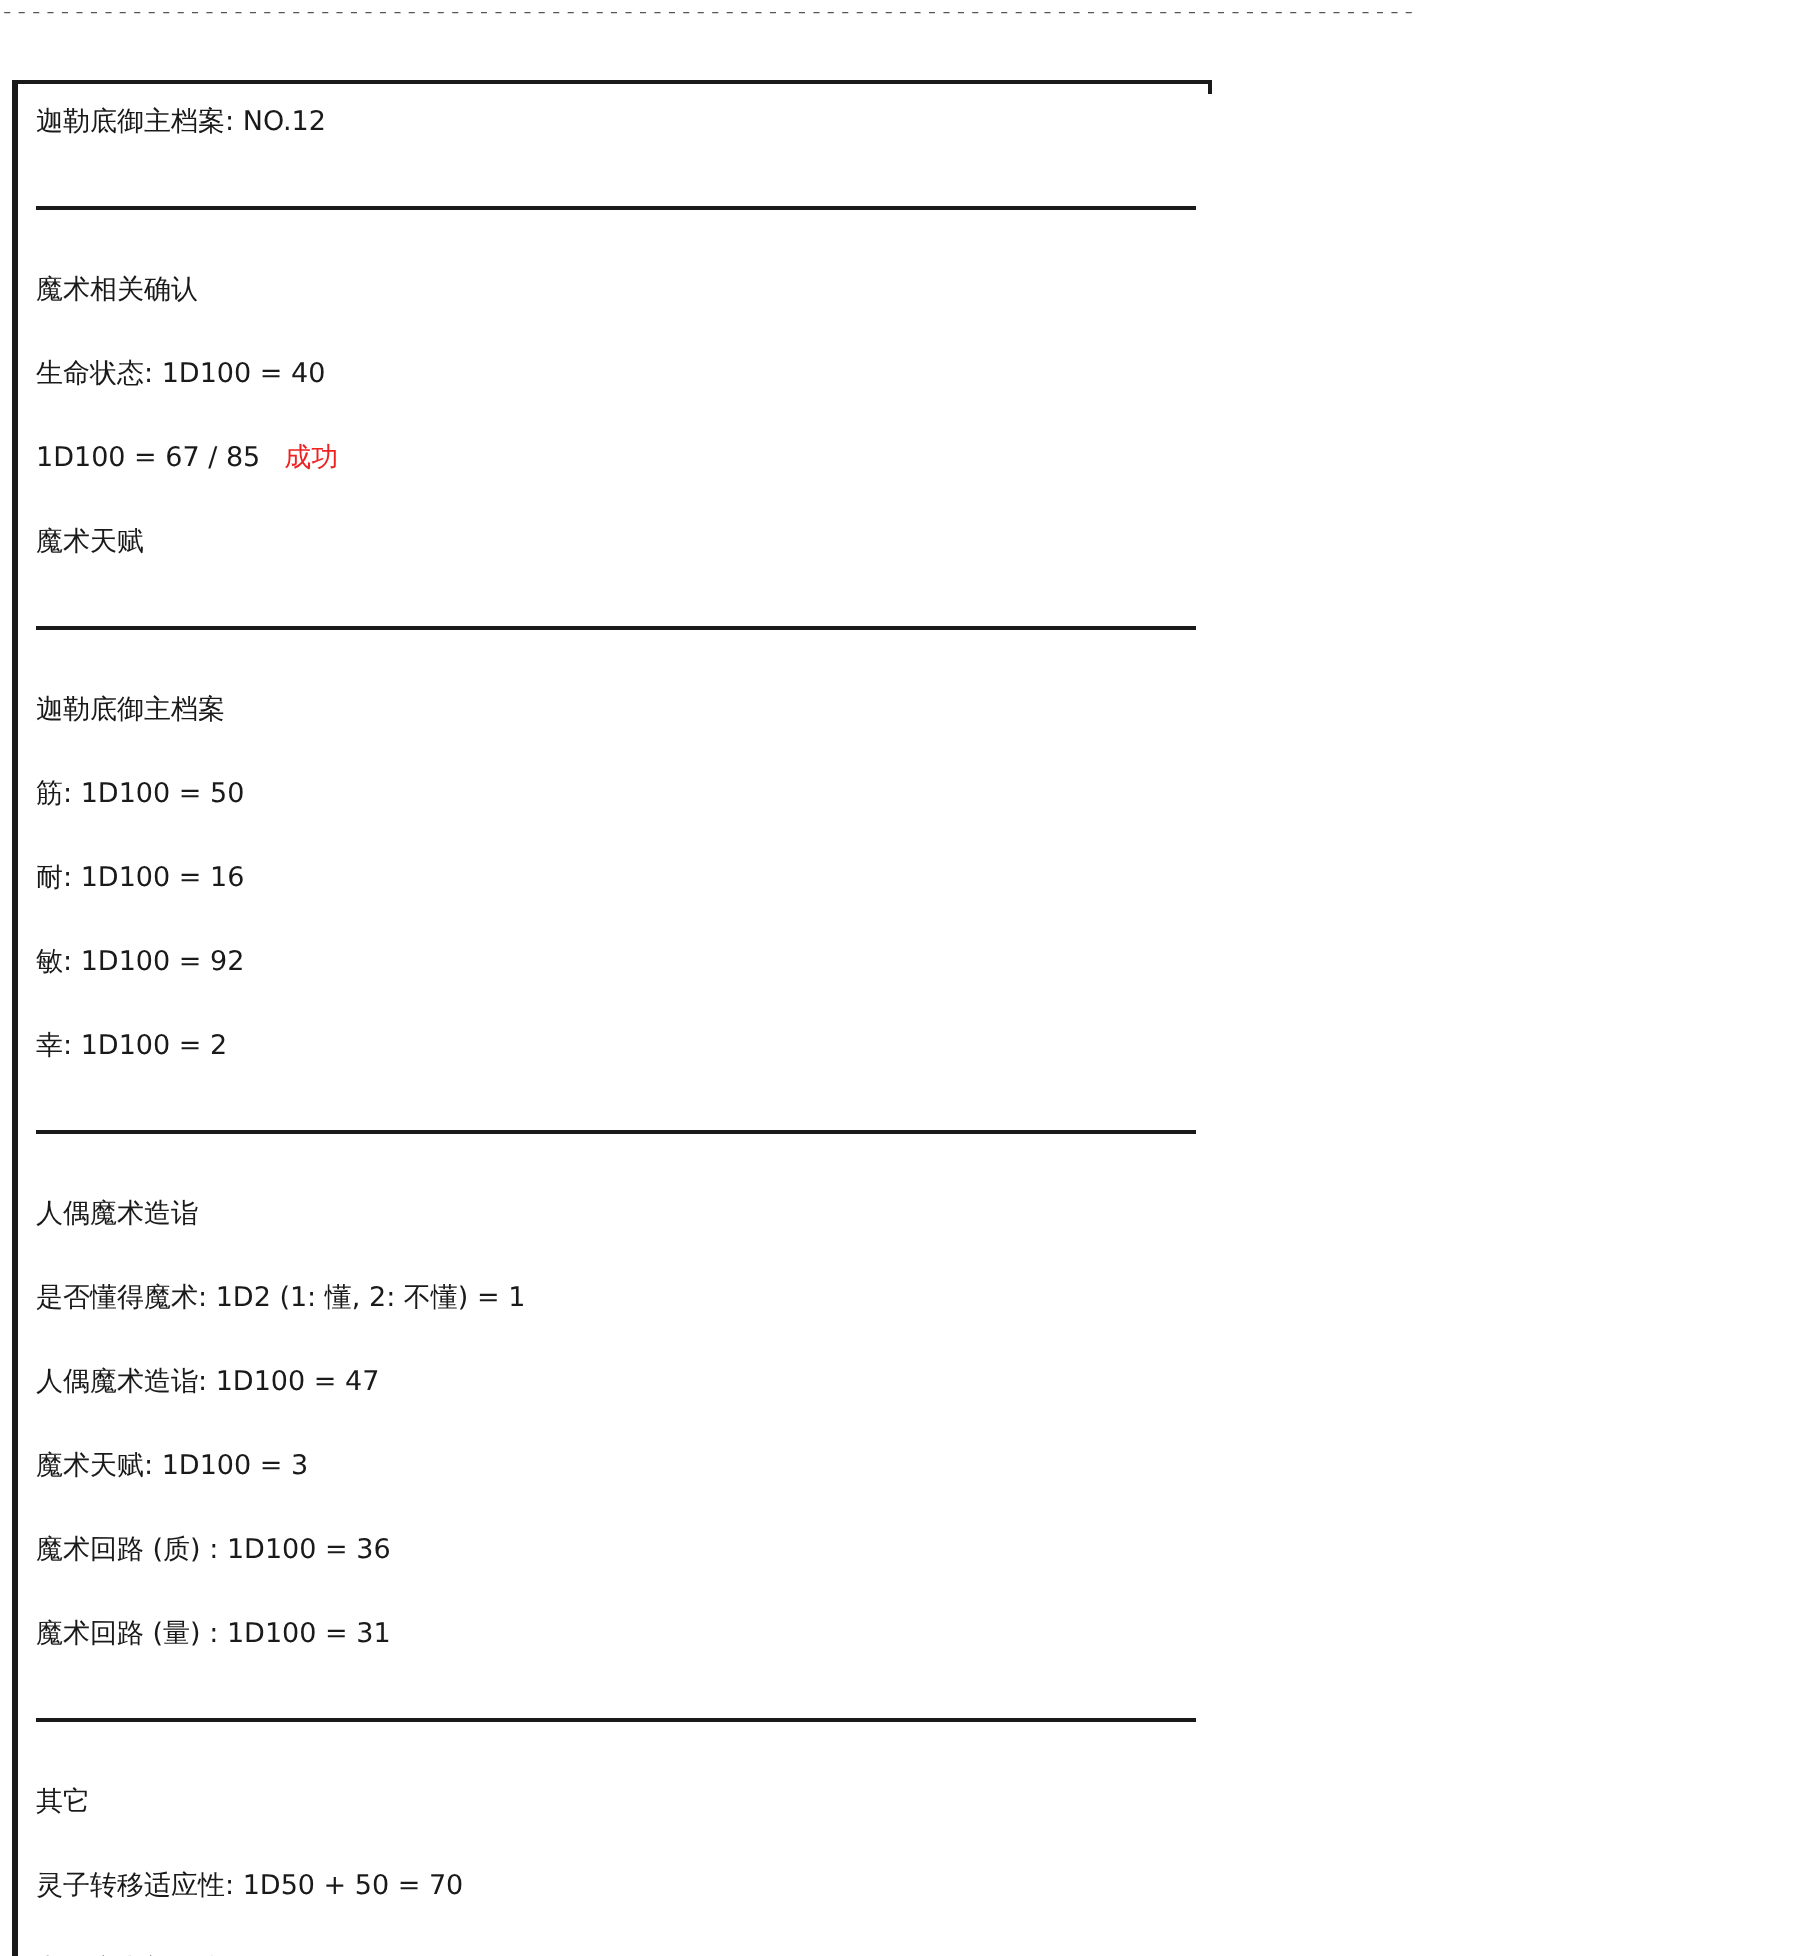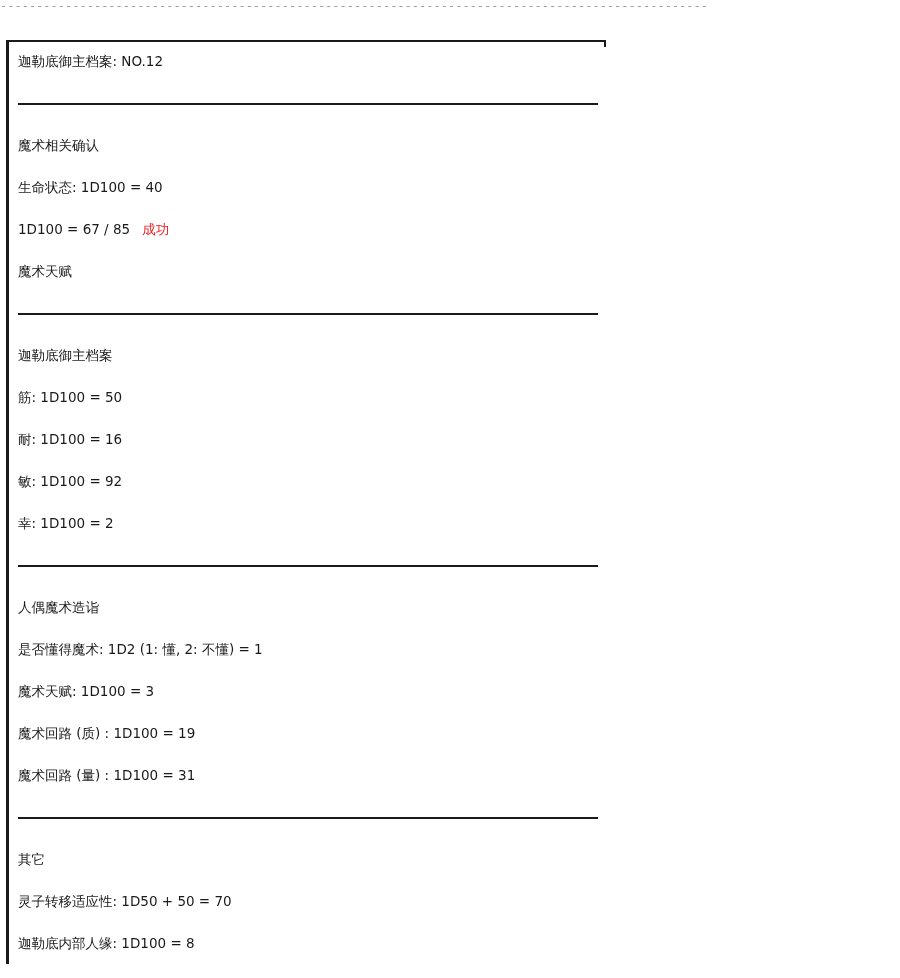--- a/index.html
+++ b/index.html
@@ -125,22 +125,23 @@
         <div class="line"><span>魔术天赋</span></div>
         <div class="hr"></div>
         <div class="line"><span>迦勒底御主档案</span></div>
         <div class="line"><span>筋: 1D100 = 50</span></div>
         <div class="line"><span>耐: 1D100 = 16</span></div>
         <div class="line"><span>敏: 1D100 = 92</span></div>
         <div class="line"><span>幸: 1D100 = 2</span></div>
         <div class="hr"></div>
         <div class="line"><span>人偶魔术造诣</span></div>
         <div class="line"><span>是否懂得魔术: 1D2 (1: 懂, 2: 不懂) = 1</span></div>
+        <div class="line"><span>人偶魔术造诣: 1D100 = 47</span></div>
         <div class="line"><span>魔术天赋: 1D100 = 3</span></div>
-        <div class="line"><span>魔术回路 (质) : 1D100 = 19</span></div>
+        <div class="line"><span>魔术回路 (质) : 1D100 = 36</span></div>
         <div class="line"><span>魔术回路 (量) : 1D100 = 31</span></div>
         <div class="hr"></div>
         <div class="line"><span>其它</span></div>
         <div class="line"><span>灵子转移适应性: 1D50 + 50 = 70</span></div>
         <div class="line"><span>迦勒底内部人缘: 1D100 = 8</span></div>
       </div>
   </div>
 
 </div>
 

